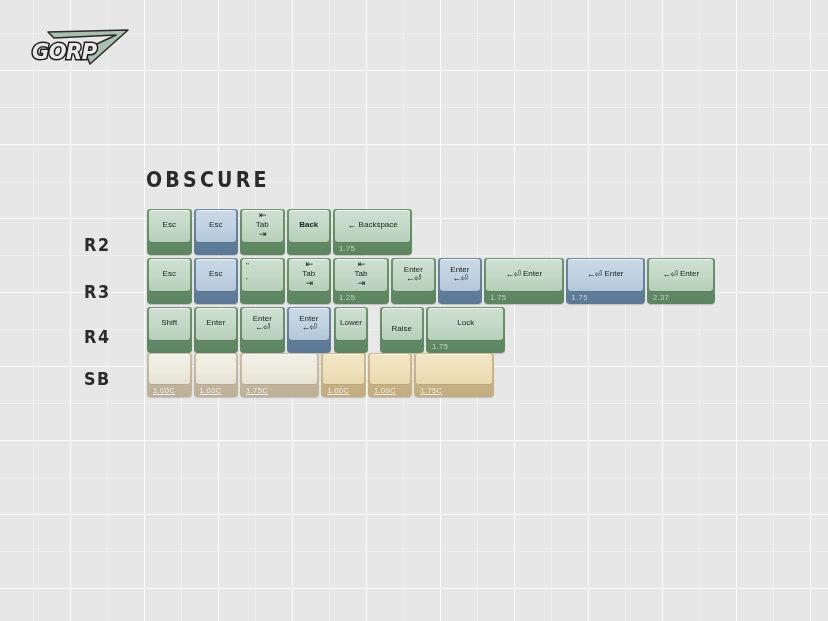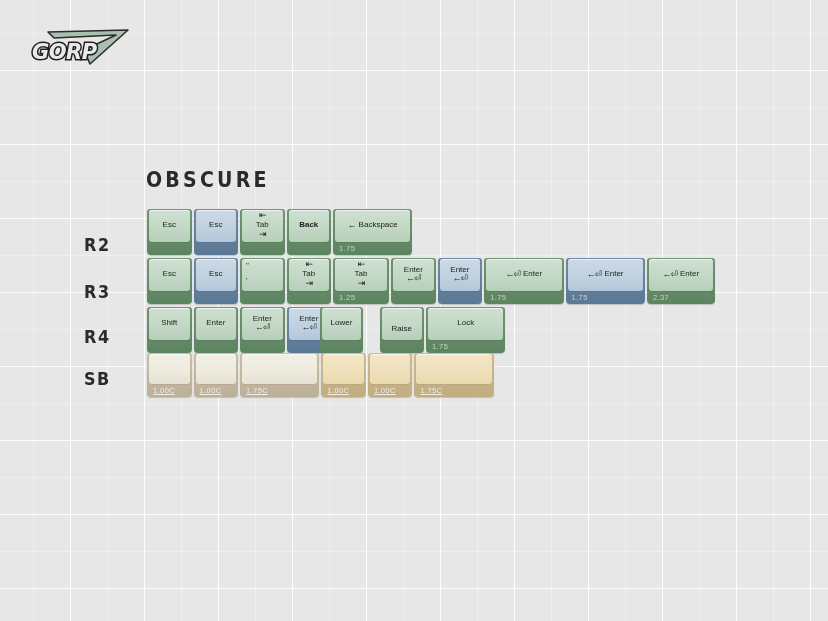--- a/index.html
+++ b/index.html
@@ -258,21 +258,21 @@
       </div>
     </div>
     <div class="key c-blue" style="left: 286.5px; top: 307px; width: 44.5px; height: 46px;">
       <div class="cap"></div>
       <div class="top" style="height: 32px;"></div>
       <div class="lbl" style="bottom: 14px;">
         <span>Enter</span>
         <span class="glyph">←⏎</span>
       </div>
     </div>
-    <div class="key c-green" style="left: 320px; top: 307px; width: 43px; height: 46px;">
+    <div class="key c-green" style="left: 334px; top: 307px; width: 34px; height: 46px;">
       <div class="cap"></div>
       <div class="top" style="height: 32px;"></div>
       <div class="lbl" style="bottom: 14px;">
         <span>Lower</span>
       </div>
     </div>
     <div class="key c-green" style="left: 379.5px; top: 307px; width: 44.5px; height: 46px;">
       <div class="cap"></div>
       <div class="top" style="height: 32px;"></div>
       <div class="lbl" style="bottom: 3px;">

